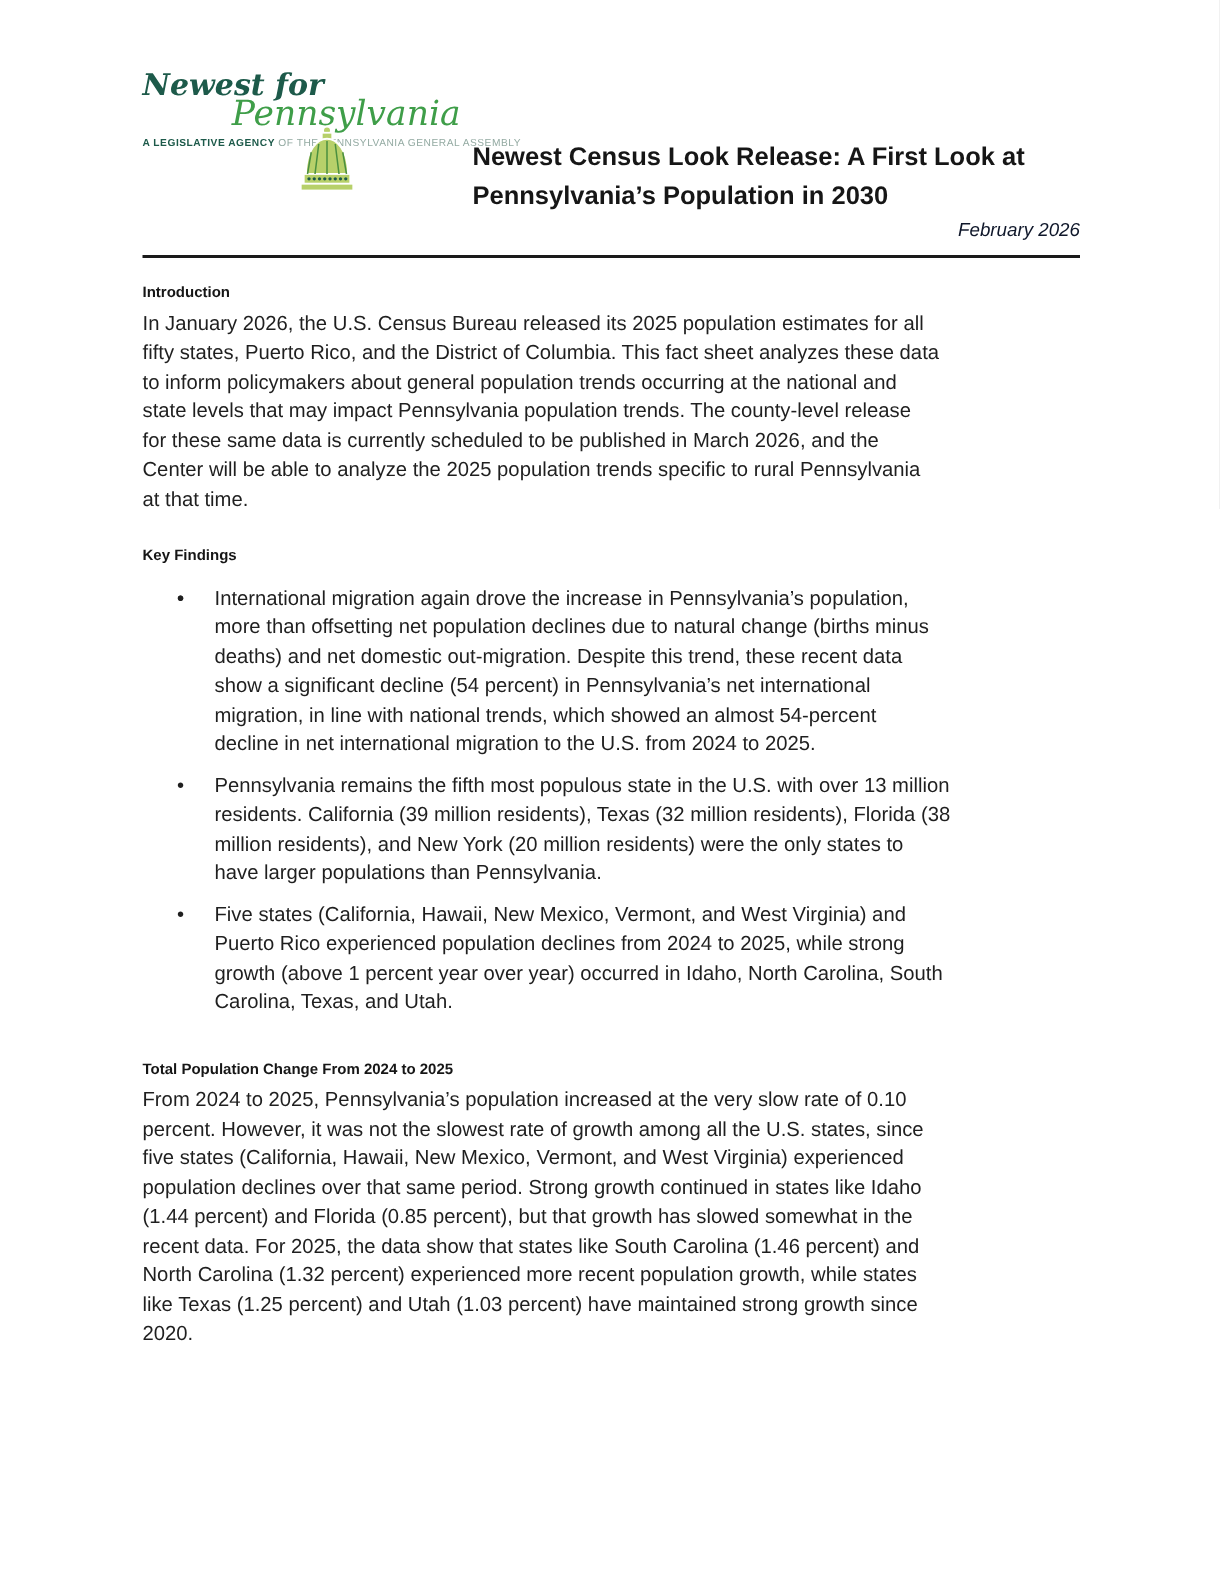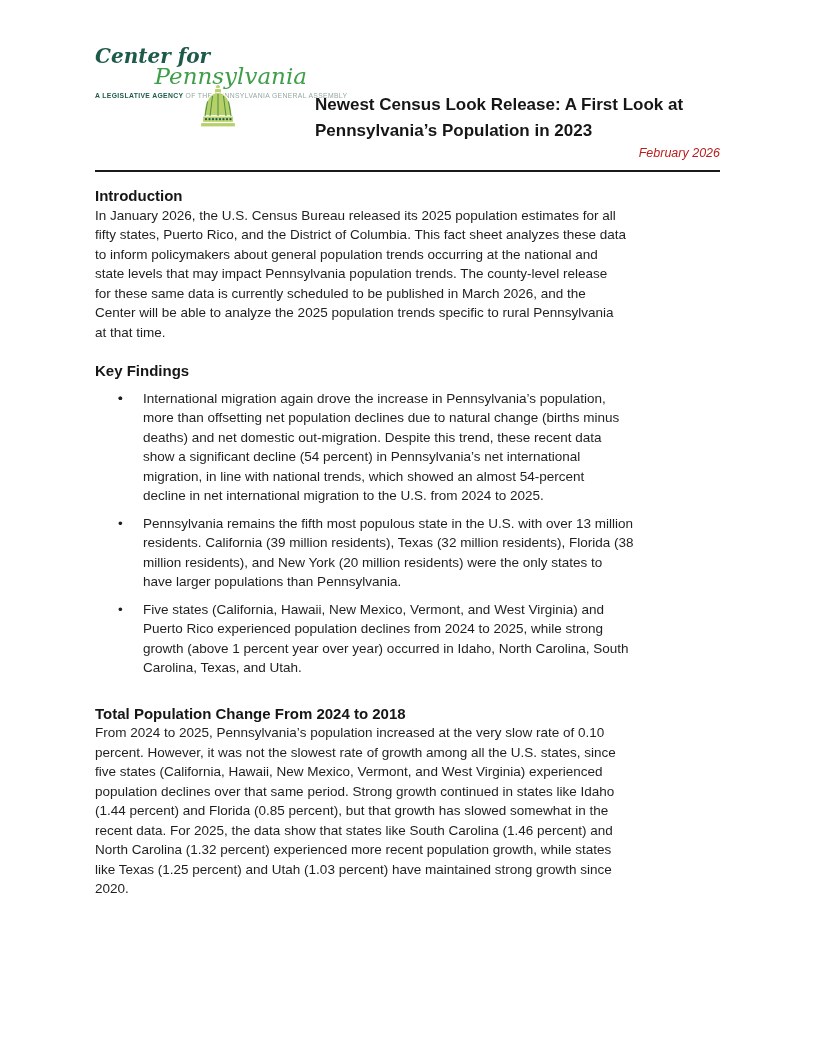--- a/index.html
+++ b/index.html
@@ -62,21 +62,21 @@
     line-height: 26px;
     font-weight: bold;
     color: #161616;
   }
   .doc-date {
     position: absolute;
     right: 93px;
     top: 146px;
     font-size: 12.5px;
     font-style: italic;
-    color: #b91c1c;
+    color: #0f172a;
   }
   .doc-rule {
     position: absolute;
     left: 95px;
     top: 170px;
     width: 625px;
     height: 2px;
     background: #1a1a1a;
   }
 
@@ -84,21 +84,21 @@
   .content {
     position: absolute;
     left: 95px;
     top: 186px;
     width: 627px;
     font-size: 13.5px;
     line-height: 19.5px;
   }
   .content h3 {
     margin: 0;
-    font-size: 15px;
+    font-size: 10px;
     line-height: 19.5px;
     font-weight: bold;
     color: #161616;
   }
   .content p {
     margin: 0;
     white-space: pre-line;
   }
   .gap-heading { margin-top: 19px !important; }
   .gap-heading-lg { margin-top: 26px !important; }
@@ -120,21 +120,21 @@
     top: 0;
     white-space: normal;
   }
 </style>
 </head>
 <body>
 
 <div class="page">
 
   <div class="logo">
-    <div class="logo-centerfor">Center for</div>
+    <div class="logo-centerfor">Newest for</div>
     <div class="logo-dome">
       <svg width="40" height="52" viewBox="0 0 40 52">
         <g stroke="#ffffff" stroke-width="1.2">
           <circle cx="20" cy="4" r="2.6" fill="#b7d06a"></circle>
           <rect x="16.5" y="5.5" width="7" height="6" fill="#b7d06a"></rect>
           <path d="M6 33 C6 17 13.5 9.5 20 9.5 C26.5 9.5 34 17 34 33 Z" fill="#b7d06a"></path>
           <rect x="4.5" y="33" width="31" height="6.5" fill="#b7d06a"></rect>
           <rect x="2.5" y="39.5" width="35" height="4.5" fill="#b7d06a"></rect>
         </g>
         <g stroke="#4a8f3f" stroke-width="1" fill="none">
@@ -155,21 +155,21 @@
             <circle cx="32.5" cy="36.2" r="1.1"></circle>
         </g>
       </svg>
     </div>
     <div class="logo-penn">Pennsylvania</div>
     <div class="logo-tagline"><span class="tag-bold">A LEGISLATIVE AGENCY</span><span class="tag-rest"> OF THE PENNSYLVANIA GENERAL ASSEMBLY</span></div>
   </div>
 
   <div class="doc-title">
     <div>Newest Census Look Release: A First Look at</div>
-    <div>Pennsylvania’s Population in 2023</div>
+    <div>Pennsylvania’s Population in 2030</div>
   </div>
 
   <div class="doc-date">February 2026</div>
 
   <div class="doc-rule"></div>
 
   <div class="content">
 
     <h3>Introduction</h3>
     <p>In January 2026, the U.S. Census Bureau released its 2025 population estimates for all
@@ -192,21 +192,21 @@
       <li><span class="bullet-dot">•</span><span>Pennsylvania remains the fifth most populous state in the U.S. with over 13 million
 residents. California (39 million residents), Texas (32 million residents), Florida (38
 million residents), and New York (20 million residents) were the only states to
 have larger populations than Pennsylvania.</span></li>
       <li><span class="bullet-dot">•</span><span>Five states (California, Hawaii, New Mexico, Vermont, and West Virginia) and
 Puerto Rico experienced population declines from 2024 to 2025, while strong
 growth (above 1 percent year over year) occurred in Idaho, North Carolina, South
 Carolina, Texas, and Utah.</span></li>
     </ul>
 
-    <h3 class="gap-heading-lg">Total Population Change From 2024 to 2018</h3>
+    <h3 class="gap-heading-lg">Total Population Change From 2024 to 2025</h3>
     <p>From 2024 to 2025, Pennsylvania’s population increased at the very slow rate of 0.10
 percent. However, it was not the slowest rate of growth among all the U.S. states, since
 five states (California, Hawaii, New Mexico, Vermont, and West Virginia) experienced
 population declines over that same period. Strong growth continued in states like Idaho
 (1.44 percent) and Florida (0.85 percent), but that growth has slowed somewhat in the
 recent data. For 2025, the data show that states like South Carolina (1.46 percent) and
 North Carolina (1.32 percent) experienced more recent population growth, while states
 like Texas (1.25 percent) and Utah (1.03 percent) have maintained strong growth since
 2020.</p>
 

